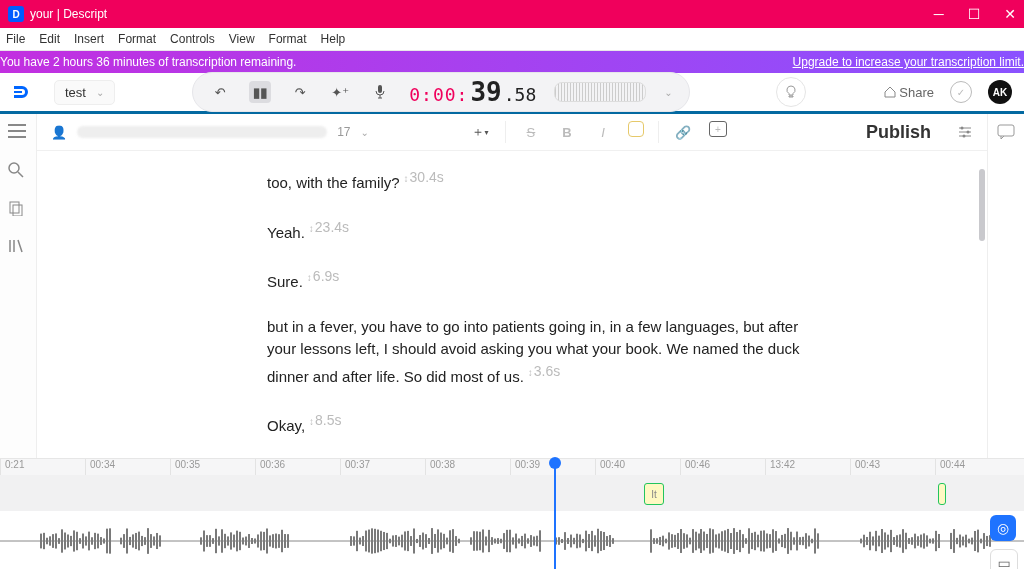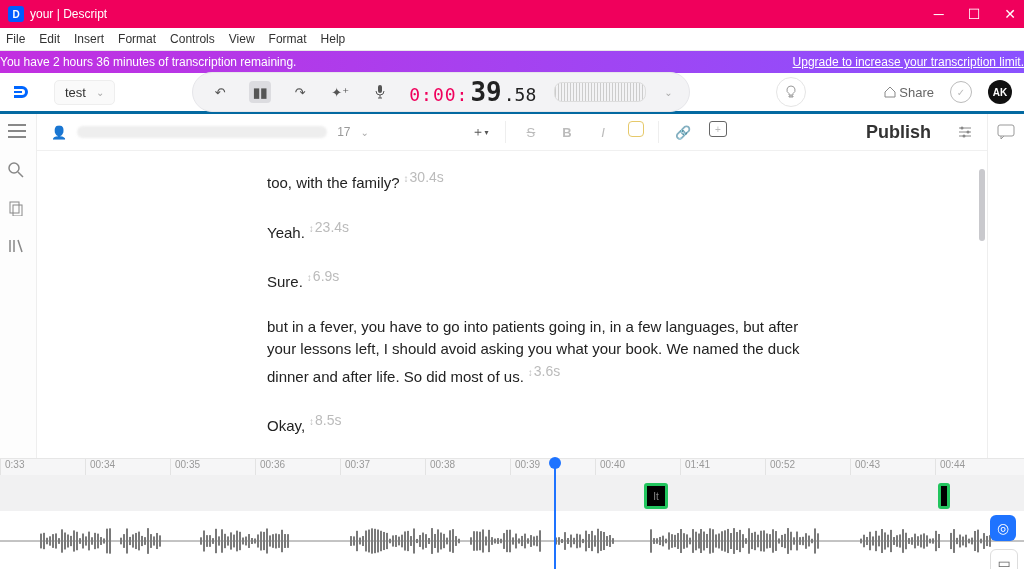--- a/index.html
+++ b/index.html
@@ -38,21 +38,21 @@
   .doc{flex:1;overflow:hidden;position:relative;padding:16px 0 0 230px;font-size:15px;color:#222;line-height:1.5}
   .para{margin:0 0 22px 0;max-width:560px}
   .tag{color:#bbb;font-size:14px;margin-left:4px;vertical-align:super}
   .tag::before{content:"↕";font-size:10px;margin-right:1px}
   .scrollthumb{position:absolute;right:2px;top:18px;width:6px;height:72px;background:#c9c9cd;border-radius:3px}
   .rightbar{width:36px;border-left:1px solid #eee;display:flex;flex-direction:column;align-items:center;gap:18px;padding-top:10px;color:#888}
   .timeline{height:115px;border-top:1px solid #e6e6e6;background:#fff;position:relative}
   .ruler{height:16px;background:#f6f6f7;display:flex;font-size:10px;color:#999}
   .tick{width:80px;padding-left:4px;border-left:1px solid #e3e3e3}
   .track{height:36px;background:#f1f1f2;position:relative}
-  .clip{position:absolute;top:8px;height:20px;background:#000000;border:3px solid #22c55e;border-radius:3px;font-size:10px;color:#888;display:flex;align-items:center;justify-content:center}
+  .clip{position:absolute;top:8px;height:20px;background:#fef9c3;border:1px solid #22c55e;border-radius:3px;font-size:10px;color:#888;display:flex;align-items:center;justify-content:center}
   .wavearea{height:60px;position:relative}
   .wavepath{position:absolute;left:0;right:0;top:0;bottom:0}
   .playhead{position:absolute;top:0;bottom:0;width:2px;background:#1e73ff;left:554px}
   .playhead::before{content:"";position:absolute;top:-2px;left:-5px;width:12px;height:12px;background:#1e73ff;border-radius:50%}
   .floatbtns{position:absolute;right:6px;top:56px;z-index:5;display:flex;flex-direction:column;gap:8px}
   .fbtn{width:26px;height:26px;border-radius:6px;display:flex;align-items:center;justify-content:center;font-size:14px}
   .fbtn.blue{background:#1e73ff;color:#fff}
   .fbtn.white{background:#fff;border:1px solid #ddd;color:#666}
   svg{display:block}
 </style>
@@ -214,30 +214,30 @@
         <svg width="18" height="16">
           <rect x="1" y="1" width="16" height="11" rx="2" fill="none" stroke="#999"></rect>
           <path d="M7 12l-3 3v-3" fill="none" stroke="#999"></path>
         </svg>
       </div>
   </div>
 </div>
 
 <div class="timeline">
   <div class="ruler" id="ruler">
-      <div class="tick">0:33</div>
+      <div class="tick">0:21</div>
       <div class="tick">00:34</div>
       <div class="tick">00:35</div>
       <div class="tick">00:36</div>
       <div class="tick">00:37</div>
       <div class="tick">00:38</div>
       <div class="tick">00:39</div>
       <div class="tick">00:40</div>
-      <div class="tick">01:41</div>
-      <div class="tick">00:52</div>
+      <div class="tick">00:46</div>
+      <div class="tick">13:42</div>
       <div class="tick">00:43</div>
       <div class="tick">00:44</div>
     </div>
   <div class="track">
     <div class="clip" style="left:644px;width:18px">It</div>
     <div class="clip" style="left:938px;width:6px"></div>
   </div>
   <div class="wavearea">
     <svg class="wavepath" viewBox="0 0 1024 60" preserveAspectRatio="none">
       <line x1="0" y1="30" x2="1024" y2="30" stroke="#888" stroke-width="1"></line>

